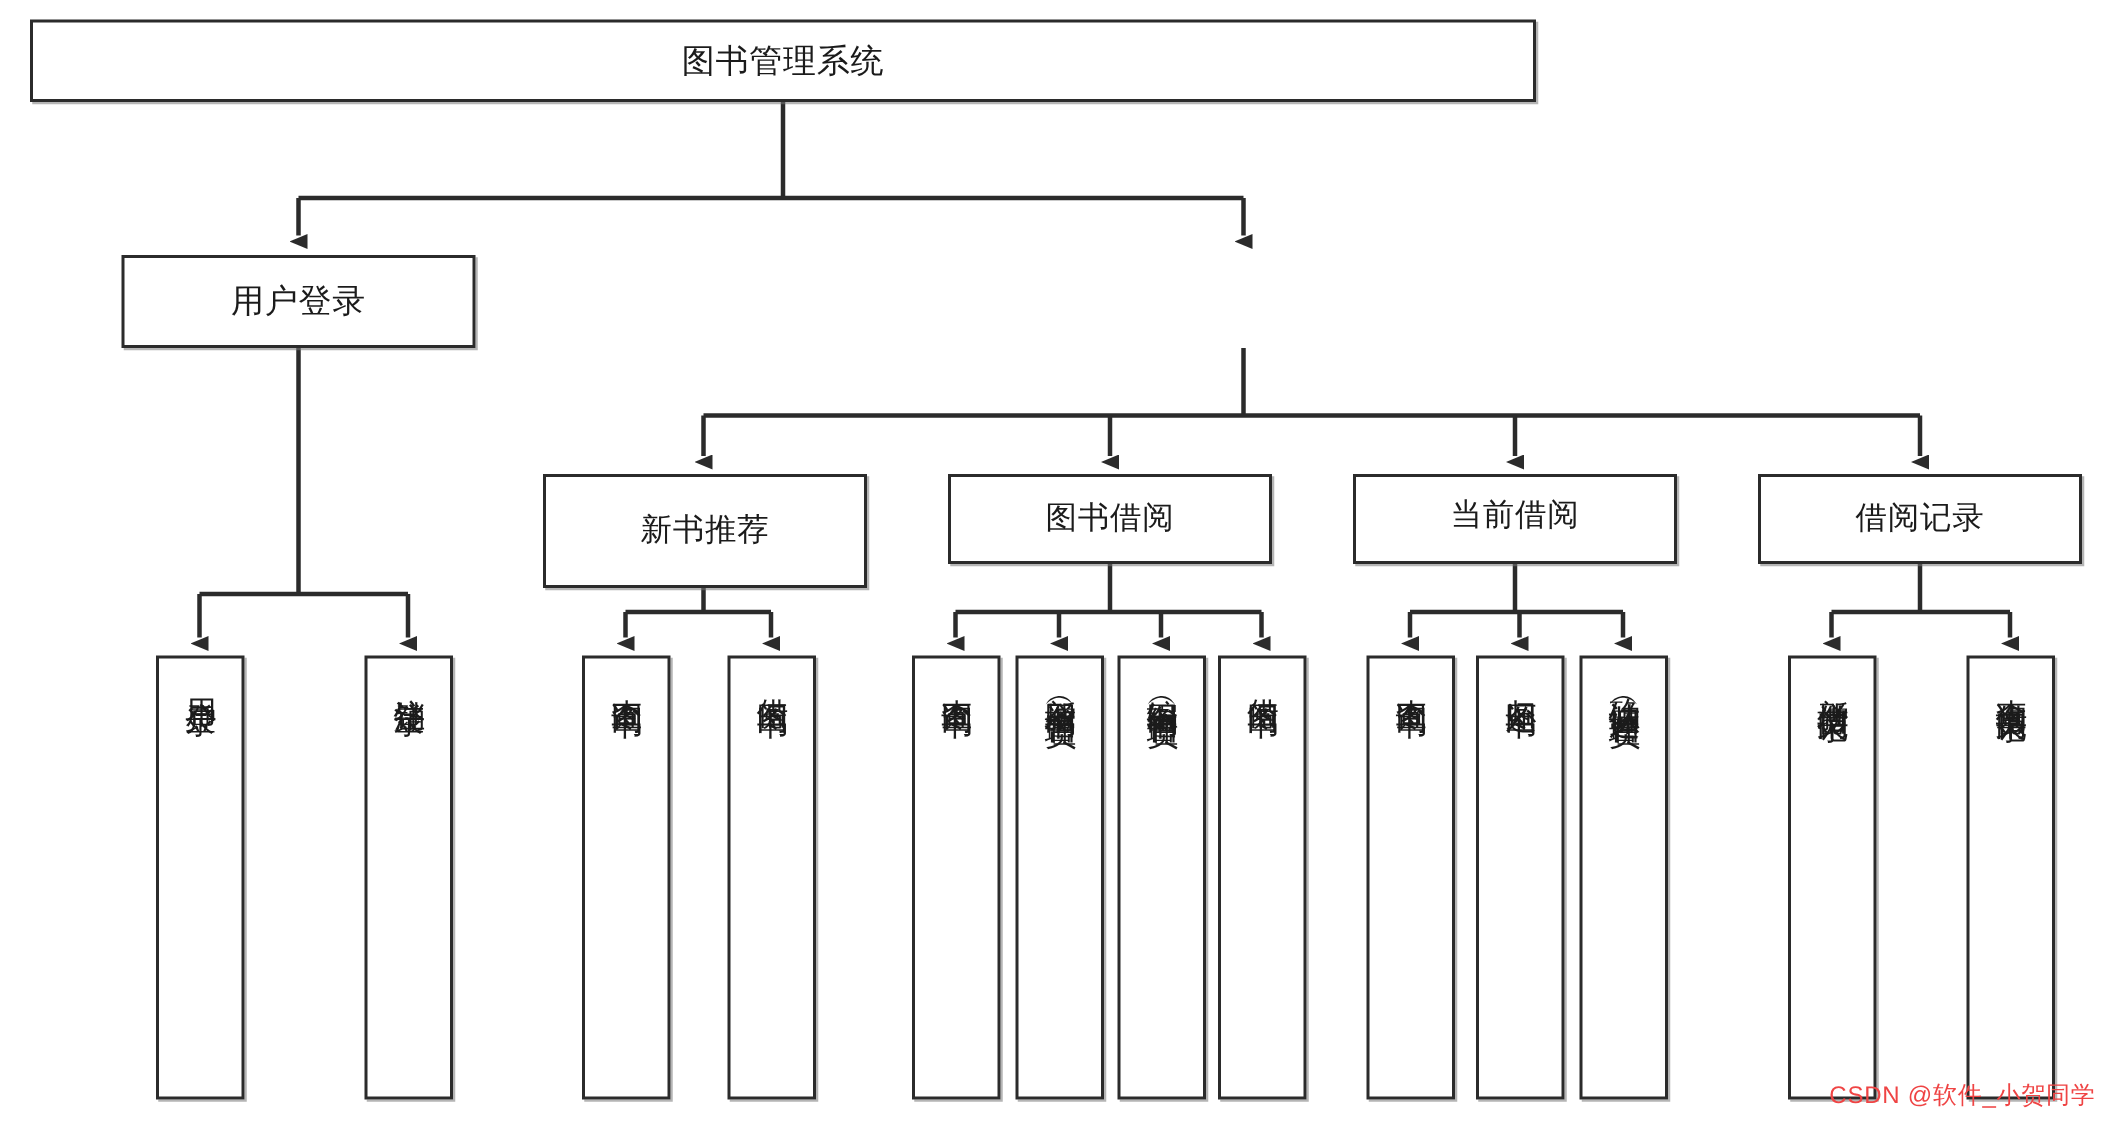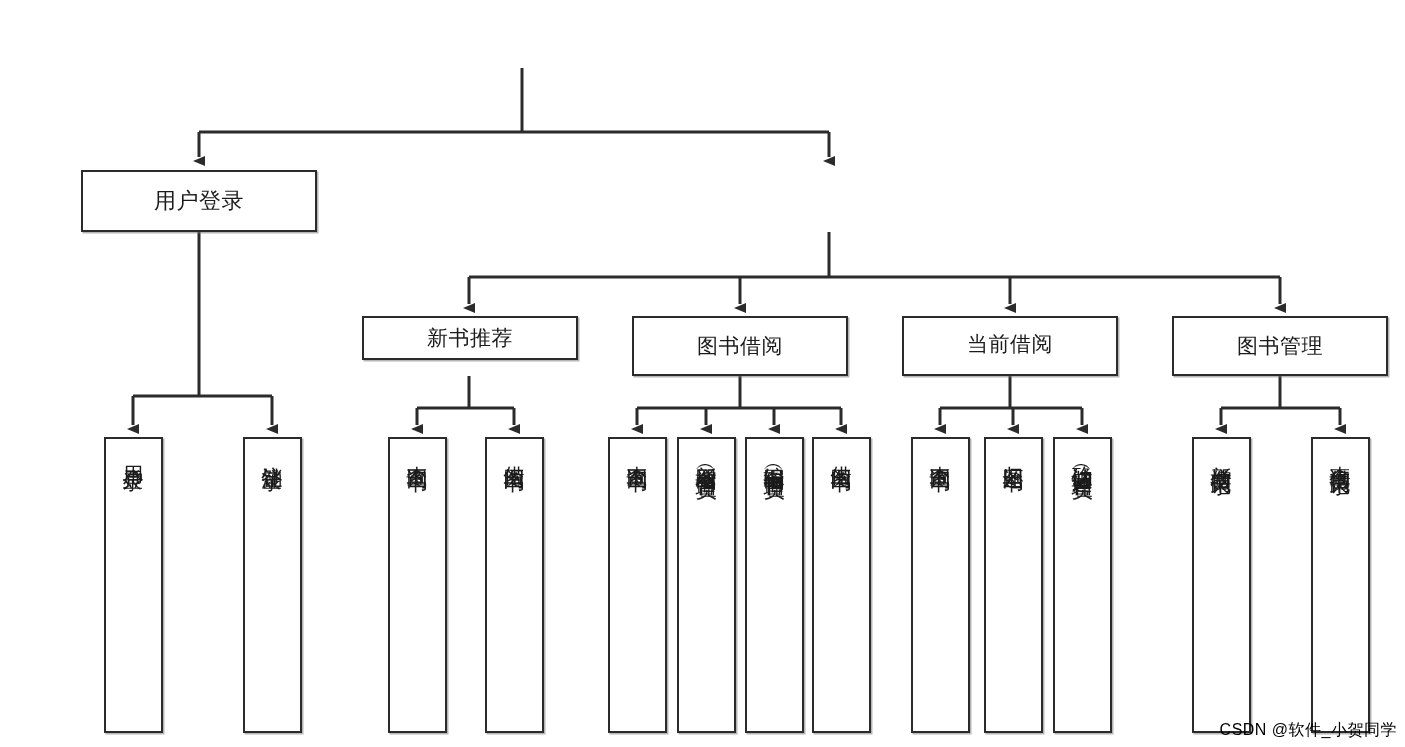--- a/index.html
+++ b/index.html
@@ -62,21 +62,21 @@
   }
   .node.root .node-label { font-size: 22px; }
   .node.level1 .node-label { font-size: 22px; }
   .node.level2 .node-label { font-size: 21px; }
 
   #watermark {
     position: absolute;
     right: 8px;
     bottom: 6px;
     font-size: 16px;
-    color: #000000;
+    color: #ef4444;
     letter-spacing: 0.5px;
     z-index: 5;
     white-space: nowrap;
   }
 </style>
 </head>
 <body>
 
 <div id="diagram-canvas">
 
@@ -123,36 +123,39 @@
       <path d="M 1013 408 L 1013 425" marker-end="url(#arrowhead)"></path>
       <path d="M 1082 408 L 1082 425" marker-end="url(#arrowhead)"></path>
 
       <path d="M 1280 376 L 1280 408"></path>
       <path d="M 1221 408 L 1340 408"></path>
       <path d="M 1221 408 L 1221 425" marker-end="url(#arrowhead)"></path>
       <path d="M 1340 408 L 1340 425" marker-end="url(#arrowhead)"></path>
     </g>
   </svg>
 
+  <div class="node root horizontal" id="node-root" style="left: 20px; top: 13px; width: 1004px; height: 55px;">
+    <span class="node-label">图书管理系统</span>
+  </div>
 
   <div class="node level1 horizontal" id="node-l1-0" style="left: 81px; top: 170px; width: 236px; height: 62px;">
     <span class="node-label">用户登录</span>
   </div>
 
-  <div class="node level2 horizontal" id="node-l2-0" style="left: 362px; top: 316px; width: 216px; height: 44px;">
+  <div class="node level2 horizontal" id="node-l2-0" style="left: 362px; top: 316px; width: 216px; height: 76px;">
     <span class="node-label">新书推荐</span>
   </div>
   <div class="node level2 horizontal" id="node-l2-1" style="left: 632px; top: 316px; width: 216px; height: 60px;">
     <span class="node-label">图书借阅</span>
   </div>
   <div class="node level2 horizontal" id="node-l2-2" style="left: 902px; top: 316px; width: 216px; height: 60px; font-family: Liberation Mono, monospace;">
     <span class="node-label">当前借阅</span>
   </div>
   <div class="node level2 horizontal" id="node-l2-3" style="left: 1172px; top: 316px; width: 216px; height: 60px;">
-    <span class="node-label">图书管理</span>
+    <span class="node-label">借阅记录</span>
   </div>
 
   <div class="node leaf vertical" id="node-leaf-0" style="left: 104px; top: 437px; width: 59px; height: 296px;">
     <span class="node-label">用户登录</span>
   </div>
   <div class="node leaf vertical" id="node-leaf-1" style="left: 243px; top: 437px; width: 59px; height: 296px;">
     <span class="node-label">注销登录</span>
   </div>
   <div class="node leaf vertical" id="node-leaf-2" style="left: 388px; top: 437px; width: 59px; height: 296px;">
     <span class="node-label">查询图书</span>

